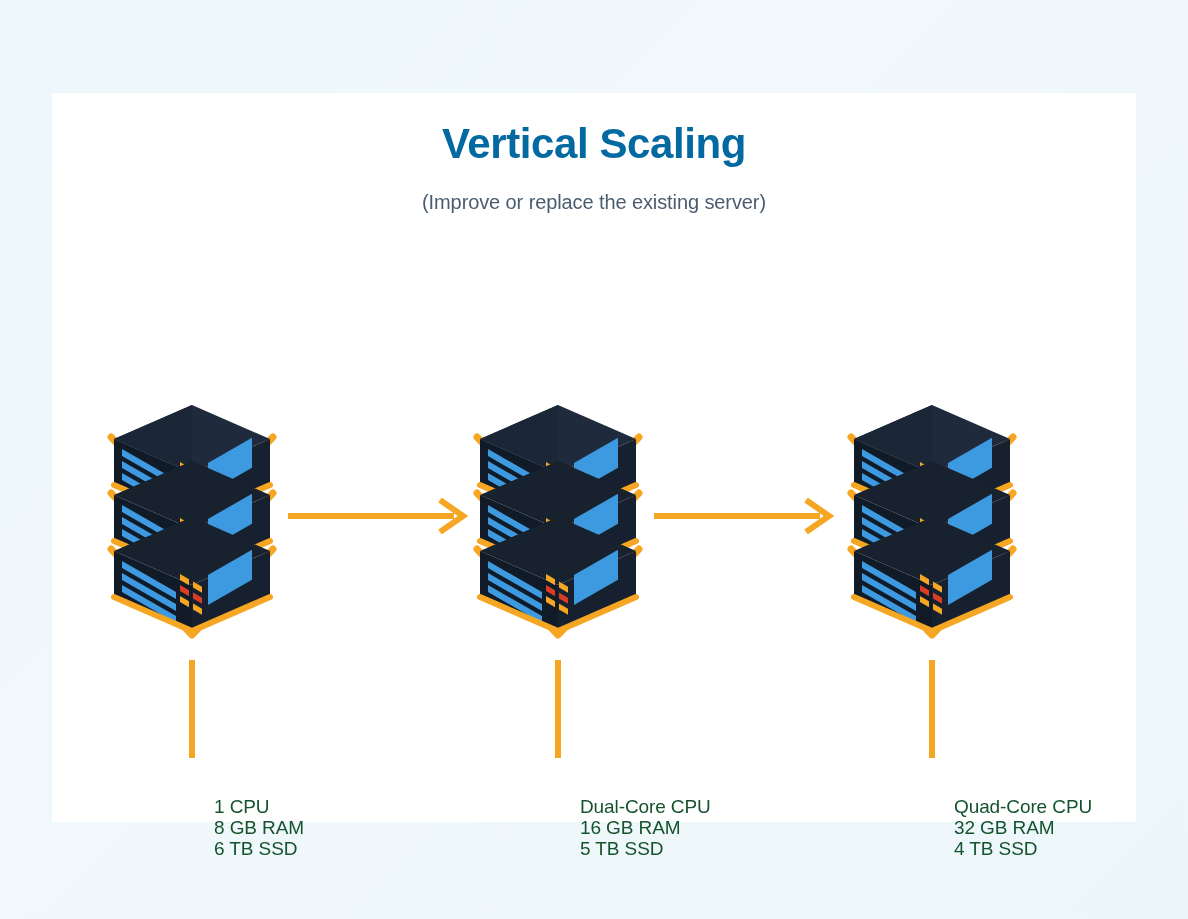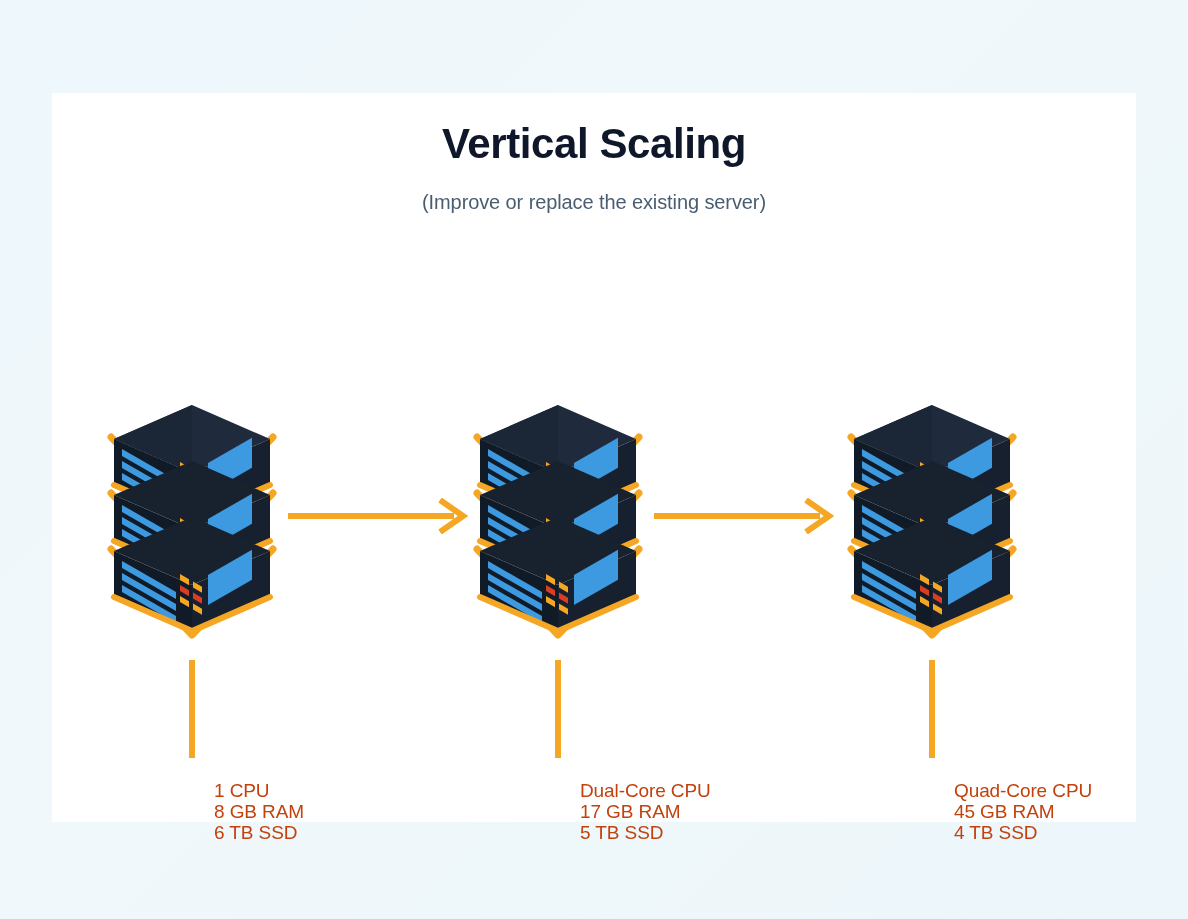--- a/index.html
+++ b/index.html
@@ -34,21 +34,21 @@
     left: 0;
     top: 0;
     width: 1084px;
     text-align: center;
   }
   #title {
     margin: 0;
     padding-top: 27px;
     font-size: 42px;
     font-weight: bold;
-    color: #0f172a;
+    color: #0369a1;
     letter-spacing: -0.4px;
   }
   #subtitle {
     margin: 8px;
     padding-top: 15px;
     font-size: 20px;
     color: #4a5d70;
     letter-spacing: -0.1px;
   }
 
@@ -84,24 +84,24 @@
     position: absolute;
     left: -3px;
     top: 265px;
     width: 6px;
     height: 98px;
     background: #f5a623;
   }
   .spec {
     position: absolute;
     left: 22px;
-    top: 385px;
+    top: 401px;
     font-size: 19px;
     line-height: 21px;
-    color: #c2410c;
+    color: #14532d;
     white-space: nowrap;
     letter-spacing: -0.1px;
   }
   .spec div { display: block; }
 
   
   .arrow {
     position: absolute;
     top: 405px;
     height: 36px;
@@ -225,21 +225,21 @@
               <path d="M87 197.475 L96 202.65 L96 208.65 L87 203.475 Z" fill="#d93d23"></path>
               <path d="M74 201 L83 206.175 L83 212.175 L74 207 Z" fill="#f5a623"></path>
               <path d="M87 208.475 L96 213.65 L96 219.65 L87 214.475 Z" fill="#f5a623"></path>
               <path d="M102 180 L146 154.7 L146 184.7 L102 210 Z" fill="#3d9ae0"></path>
               <path d="M8 202 L86 236 L164 202" fill="none" stroke="#f5a623" stroke-width="6" stroke-linejoin="round" stroke-linecap="round"></path>
             </svg>
           </div>
           <div class="stem"></div>
           <div class="spec">
             <div>Dual-Core CPU</div>
-            <div>17 GB RAM</div>
+            <div>16 GB RAM</div>
             <div>5 TB SSD</div>
           </div>
         </div>
         <div class="node" style="left: 880px;">
           <div class="server-wrap">
             <svg viewBox="0 0 172 254">
               <path d="M5 42 L86 128 L167 42" fill="none" stroke="#f5a623" stroke-width="7" stroke-linejoin="round" stroke-linecap="round"></path>
               <path d="M8 44 L8 90 L86 124 L86 78 Z" fill="#111b28"></path>
               <path d="M164 44 L164 90 L86 124 L86 78 Z" fill="#16202e"></path>
               <path d="M86 10 L164 44 L86 78 L8 44 Z" fill="#1f2b3d"></path>
@@ -283,21 +283,21 @@
               <path d="M87 197.475 L96 202.65 L96 208.65 L87 203.475 Z" fill="#d93d23"></path>
               <path d="M74 201 L83 206.175 L83 212.175 L74 207 Z" fill="#f5a623"></path>
               <path d="M87 208.475 L96 213.65 L96 219.65 L87 214.475 Z" fill="#f5a623"></path>
               <path d="M102 180 L146 154.7 L146 184.7 L102 210 Z" fill="#3d9ae0"></path>
               <path d="M8 202 L86 236 L164 202" fill="none" stroke="#f5a623" stroke-width="6" stroke-linejoin="round" stroke-linecap="round"></path>
             </svg>
           </div>
           <div class="stem"></div>
           <div class="spec">
             <div>Quad-Core CPU</div>
-            <div>45 GB RAM</div>
+            <div>32 GB RAM</div>
             <div>4 TB SSD</div>
           </div>
         </div>
         <div class="arrow" style="left: 236px;">
           <svg viewBox="0 0 180 36" width="180" height="36">
             <line x1="0" y1="18" x2="166" y2="18" stroke="#f5a623" stroke-width="6"></line>
             <polyline points="152,2 175,18 152,34" fill="none" stroke="#f5a623" stroke-width="6" stroke-linejoin="miter" stroke-linecap="butt"></polyline>
           </svg>
         </div>
         <div class="arrow" style="left: 602px;">

